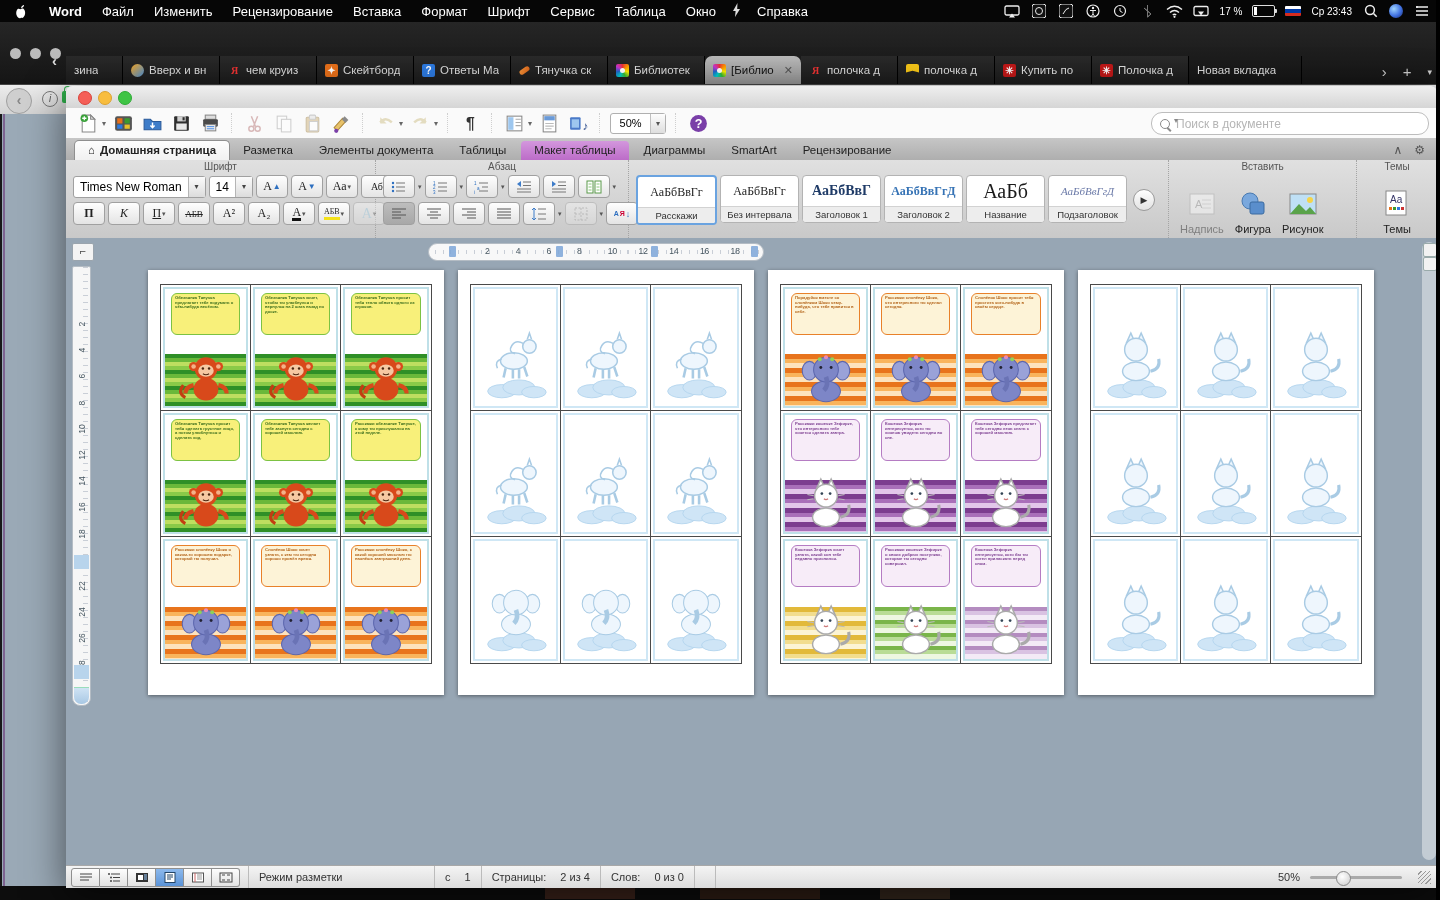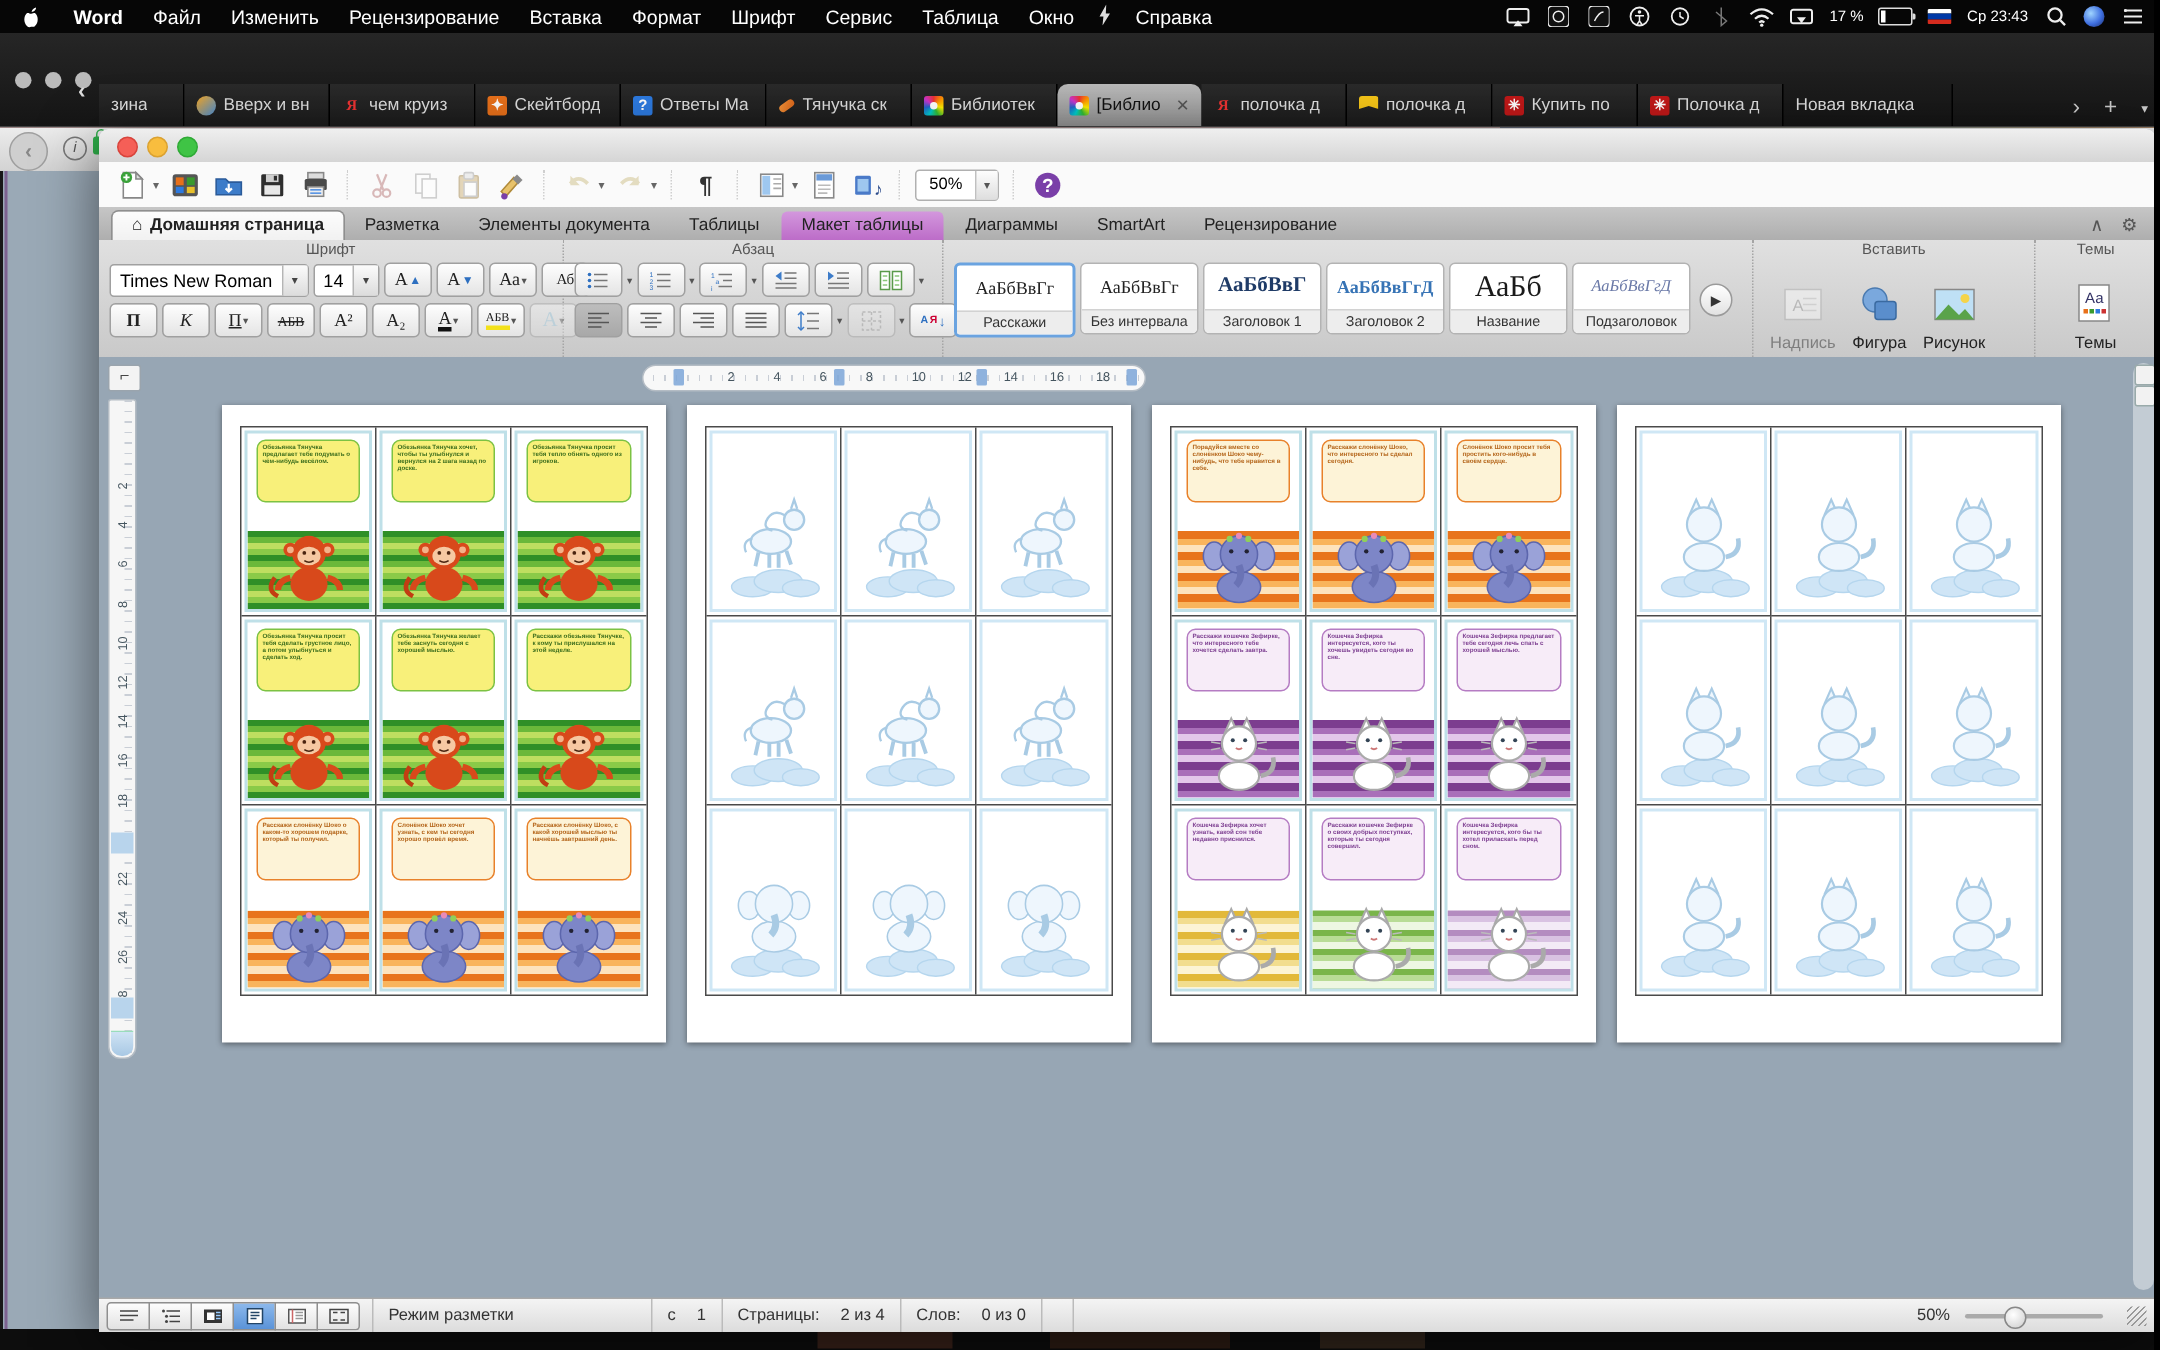--- a/index.html
+++ b/index.html
@@ -475,20 +475,24 @@
           <i>▾</i>
         </span>
       <span class="tsep"></span>
       <span class="tbico">
           <svg viewBox="0 0 20 20">
             <circle cx="10" cy="10" r="8" fill="#7a3fa8"></circle>
             <text x="10" y="14.5" text-anchor="middle" font-size="12" font-weight="bold" fill="#fff">?</text>
           </svg>
         </span>
     </div>
+    <div id="w-search">
+      <span class="mag"></span>
+      <input placeholder="Поиск в документе" style="">
+    </div>
 
     <div id="w-rtabs">
         <span class="rtab active">
           <span>⌂</span>
           <span>Домашняя страница</span>
         </span>
         <span class="rtab">Разметка</span>
         <span class="rtab">Элементы документа</span>
         <span class="rtab">Таблицы</span>
         <span class="rtab ctx">Макет таблицы</span>

